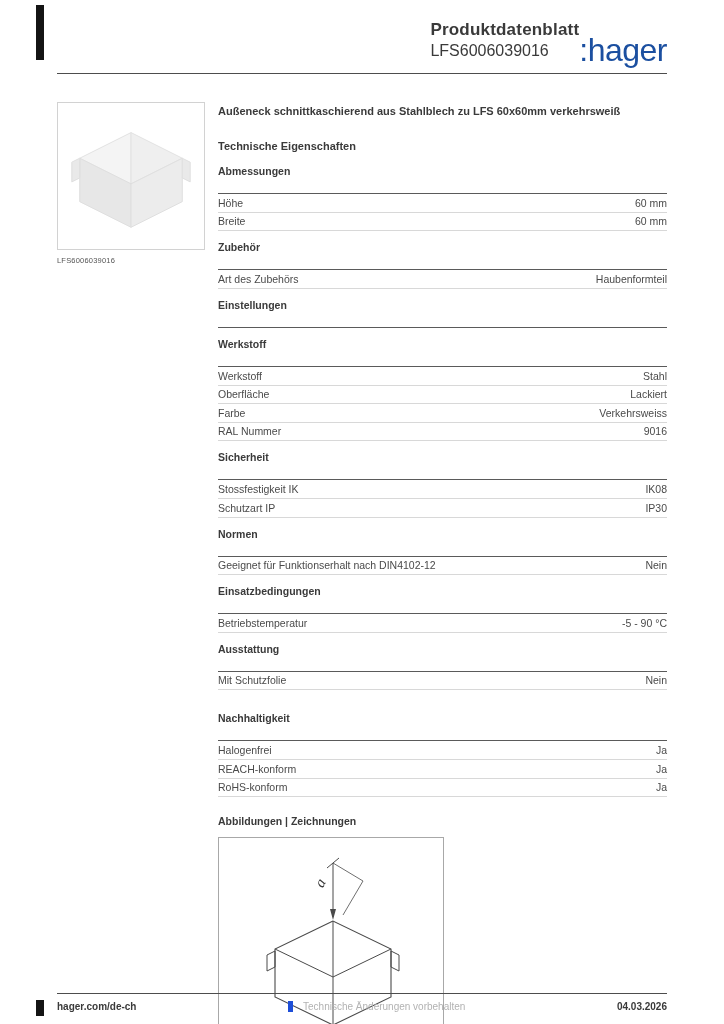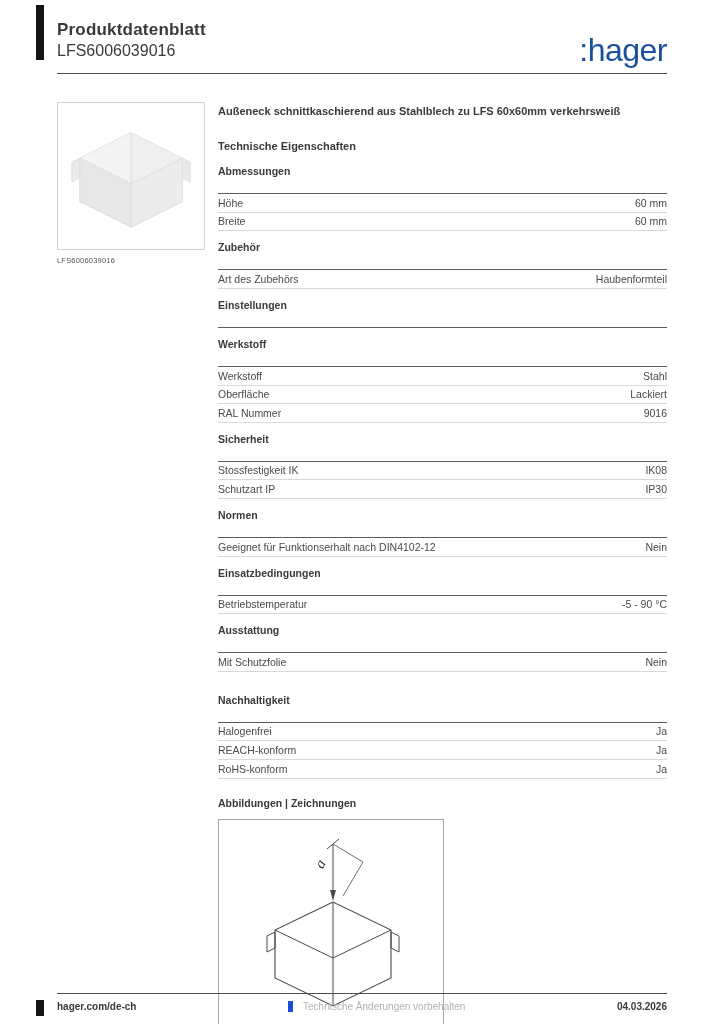--- a/index.html
+++ b/index.html
@@ -9,21 +9,21 @@
     background: #ffffff;
     font-family: "Liberation Sans", sans-serif;
     color: #3c3c3c;
     position: relative;
     overflow: hidden;
   }
   .crop-mark { position: absolute; left: 36px; width: 8px; background: #141414; }
   .crop-mark.top { top: 5px; height: 55px; }
   .crop-mark.bottom { bottom: 8px; height: 16px; }
 
-  .header { display: flex; justify-content: space-between; align-items: flex-start; margin: 20px 57px 0; }
+  .header { display: flex; justify-content: flex-end; align-items: flex-start; margin: 20px 57px 0; }
   .title-block h1 { font-size: 17px; margin: 0; color: #3a3a3a; font-weight: bold; letter-spacing: 0.2px; }
   .product-id { font-size: 16px; margin-top: 2px; color: #3a3a3a; }
   .logo { font-size: 32px; font-weight: normal; letter-spacing: -0.5px; margin-top: 14px; line-height: 1; }
   .header-rule { border: none; border-top: 1px solid #4d4d4d; margin: 7px 57px 0; }
 
   .content { display: flex; margin: 28px 57px 0; }
   .left-col { width: 148px; flex: none; }
   .product-image-box {
     width: 148px; height: 148px;
     border: 1px solid #d2d2d2;
@@ -128,20 +128,24 @@
           <h3 class="sec-title">Werkstoff</h3>
           <div class="spec-row">
             <span class="spec-label">Werkstoff</span>
             <span class="spec-value">Stahl</span>
           </div>
           <div class="spec-row">
             <span class="spec-label">Oberfläche</span>
             <span class="spec-value">Lackiert</span>
           </div>
           <div class="spec-row">
+            <span class="spec-label">Farbe</span>
+            <span class="spec-value">Verkehrsweiss</span>
+          </div>
+          <div class="spec-row">
             <span class="spec-label">RAL Nummer</span>
             <span class="spec-value">9016</span>
           </div>
         </section>
         <section class="spec-section">
           <h3 class="sec-title">Sicherheit</h3>
           <div class="spec-row">
             <span class="spec-label">Stossfestigkeit IK</span>
             <span class="spec-value">IK08</span>
           </div>

